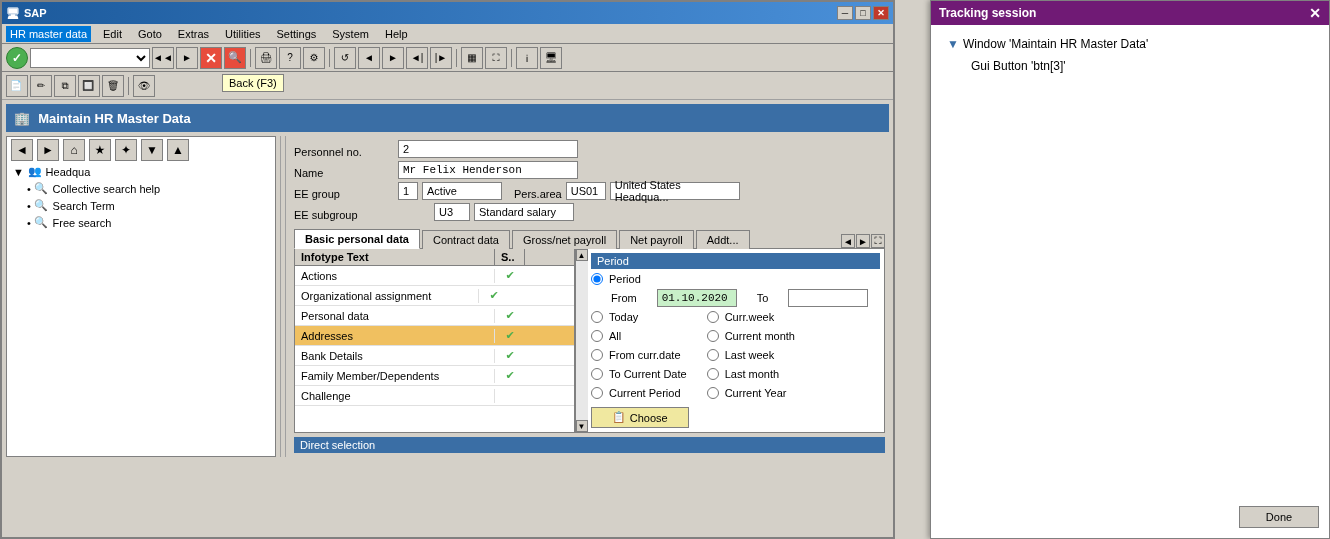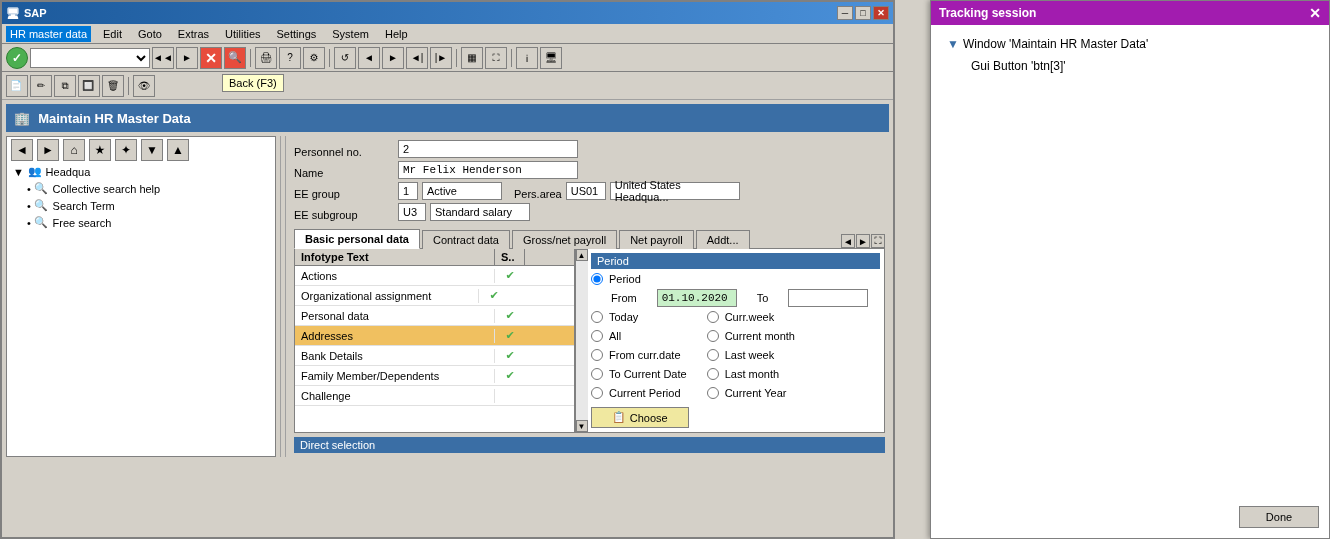--- a/index.html
+++ b/index.html
@@ -368,21 +368,21 @@
       position: absolute;
       top: 0;
       right: 0;
       width: 400px;
       height: 539px;
       background: white;
       border: 1px solid #808080;
       box-shadow: -2px 0 5px rgba(0,0,0,0.3);
     }
     .tracking-title-bar {
-      background: #a21caf;
+      background: #701a75;
       color: white;
       height: 24px;
       display: flex;
       align-items: center;
       justify-content: space-between;
       padding: 0 8px;
       font-size: 12px;
       font-weight: bold;
     }
     .tracking-close-btn {
@@ -563,21 +563,21 @@
         <div class="field-row">
           <span class="field-label">EE group</span>
           <div class="field-value" style="width:20px;">1</div>
           <div class="field-value" style="width:80px;">Active</div>
           <span style="font-size:11px;margin-left:8px;">Pers.area</span>
           <div class="field-value" style="width:40px;">US01</div>
           <div class="field-value" style="width:130px;">United States Headqua...</div>
         </div>
         <div class="field-row">
           <span class="field-label">EE subgroup</span>
-          <div class="field-value" style="width:28px;">U3</div>
+          <div class="field-value" style="width:36px;margin-left:36px;">U3</div>
           <div class="field-value" style="width:100px;">Standard salary</div>
         </div>
       </div>
 
       <div class="tabs-container">
         <div class="tab active">Basic personal data</div>
         <div class="tab">Contract data</div>
         <div class="tab">Gross/net payroll</div>
         <div class="tab">Net payroll</div>
         <div class="tab">Addt...</div>

